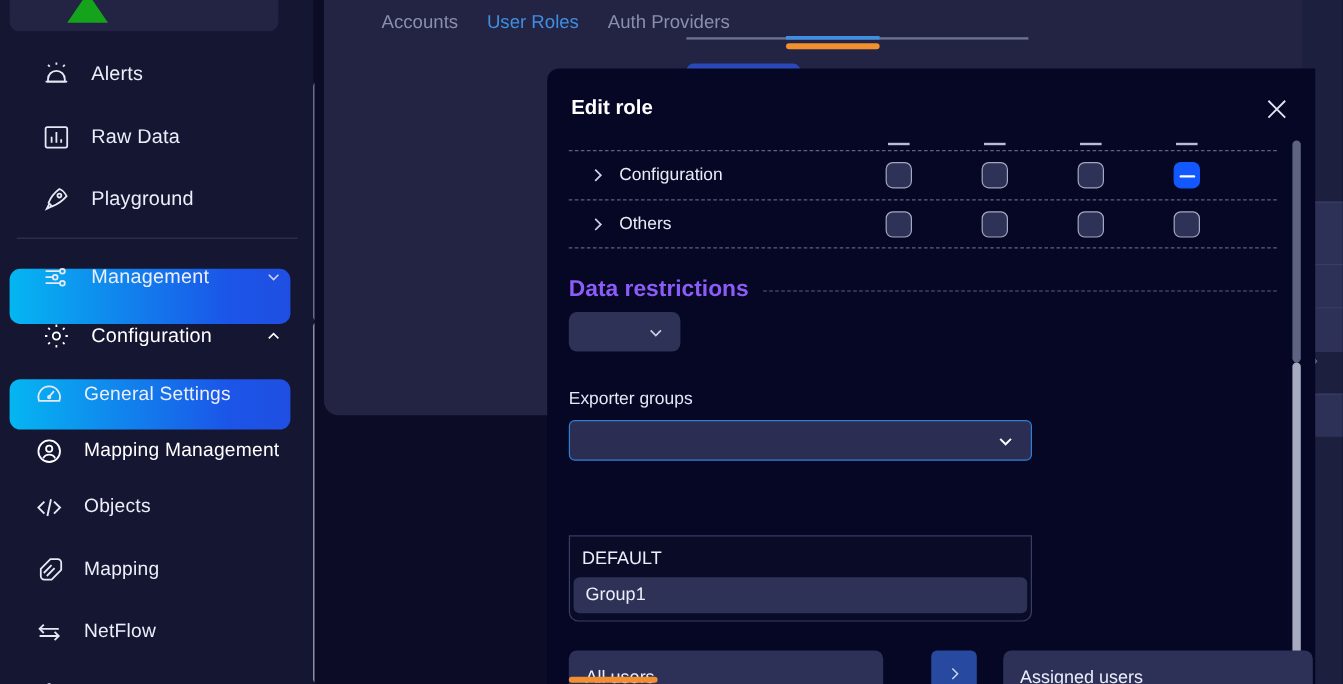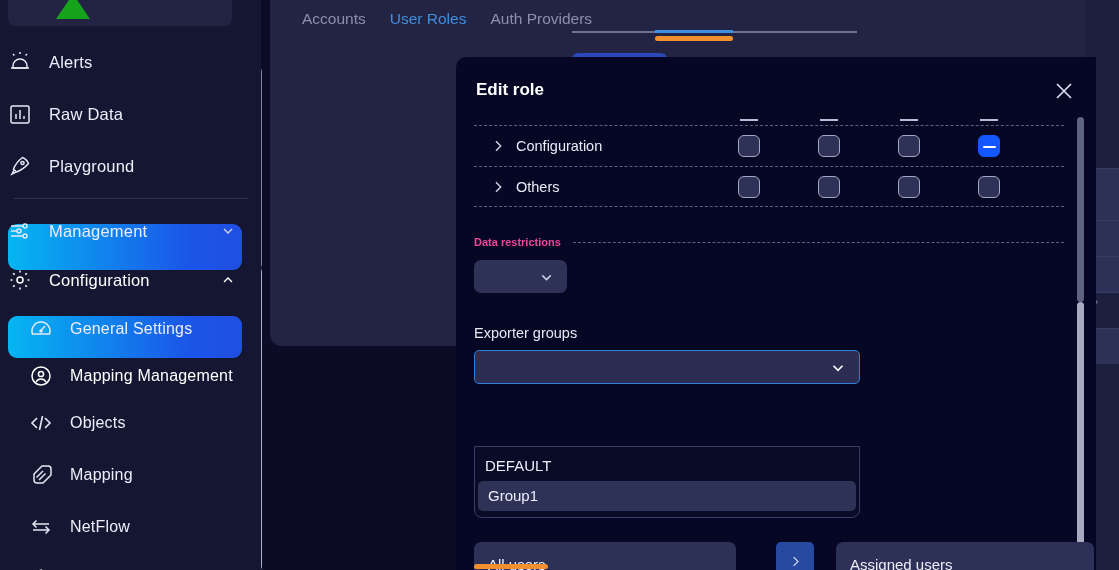--- a/index.html
+++ b/index.html
@@ -24,21 +24,21 @@
   .logo-tri {
     position: absolute; left: 48px; top: 4px;
     width: 0; height: 0;
     border-left: 17px solid transparent;
     border-right: 17px solid transparent;
     border-bottom: 25px solid #16a31c;
   }
   .sb-list { position: absolute; left: 0; top: 36px; width: 262px; }
   .sb-item {
     position: relative; display: flex; align-items: center;
-    height: 52px; padding-left: 5px; cursor: pointer;
+    height: 52px; padding-left: 32px; cursor: pointer;
   }
   .sb-item .ico {
     width: 30px; height: 30px; flex: 0 0 30px;
     display: flex; align-items: center; justify-content: center;
     color: #e6e8f5;
   }
   .sb-item .lbl {
     margin-left: 14px; font-size: 16.5px; color: #eceefb; letter-spacing: .2px;
   }
   .sb-item .chev { position: absolute; right: 26px; color: #cfd3ea; }
@@ -72,21 +72,21 @@
     background: #a9aec4; border-radius: 4px;
   }
 
   
   .content {
     position: absolute; left: 270px; top: -14px;
     width: 840px; height: 360px;
     background: #232444; border-radius: 12px;
   }
   .tabs {
-    position: absolute; left: 32px; top: 24px; display: flex; gap: 24px;
+    position: absolute; left: 48px; top: 24px; display: flex; gap: 24px;
     font-size: 15.5px;
   }
   .tab { color: #8b8fae; padding-bottom: 8px; cursor: pointer; white-space: nowrap; }
   .tab.active { color: #3f8ee0; }
   .tabs-rule {
     position: absolute; left: 302px; top: 45px; width: 285px; height: 2px;
     background: #6d7190;
   }
   .tabs-rule-active {
     position: absolute; left: 385px; top: 44px; width: 78px; height: 3px;
@@ -184,21 +184,21 @@
     background: #1358ff; border-color: #1358ff;
   }
   .cb.indet::after {
     content: ""; position: absolute; left: 4px; top: 9.5px;
     width: 13px; height: 2.5px; background: #fff; border-radius: 1px;
   }
 
   .sec-head {
     position: relative; margin-top: 26px; height: 18px; display: flex; align-items: center;
   }
-  .sec-head .t { font-size: 11px; font-weight: bold; color: #ec4899; white-space: nowrap; }
+  .sec-head .t { font-size: 19px; font-weight: bold; color: #8b5cf6; white-space: nowrap; }
   .sec-head .ln { flex: 1; height: 1px; border-top: 1px dashed #5d6182; margin-left: 12px; }
 
   .field-label { margin-top: 18px; font-size: 14.5px; color: #e6e8f6; }
 
   .sel-small {
     margin-top: 9px; position: relative; width: 93px; height: 33px;
     background: #2f3257; border-radius: 7px; cursor: pointer;
   }
   .sel-small .cd {
     position: absolute; right: 12px; top: 9px; color: #ccd0e6;

